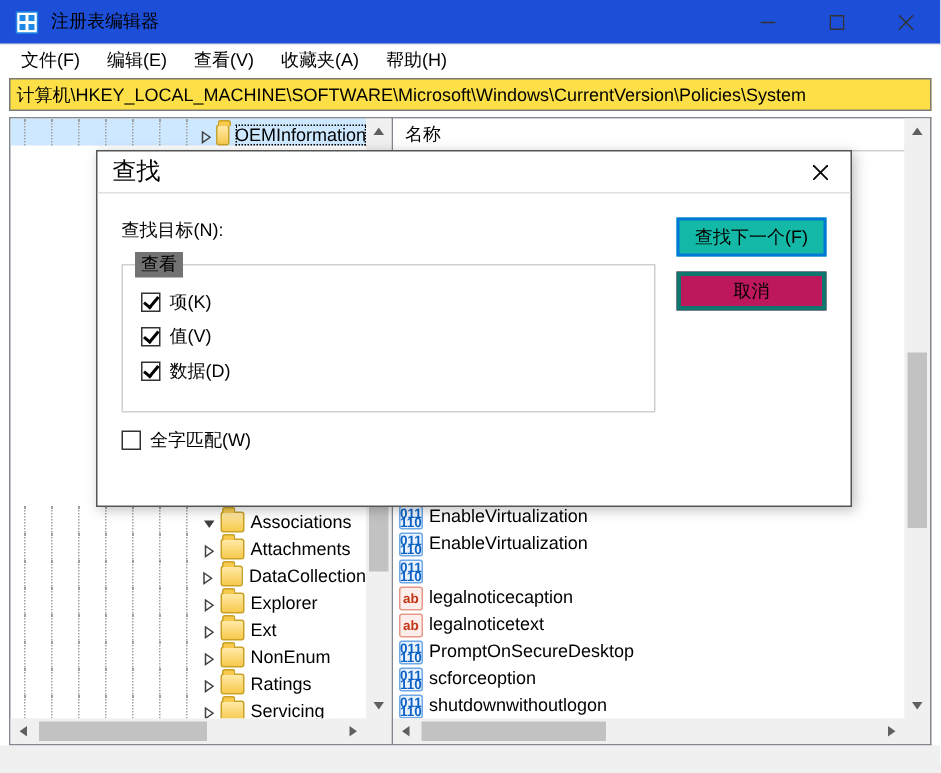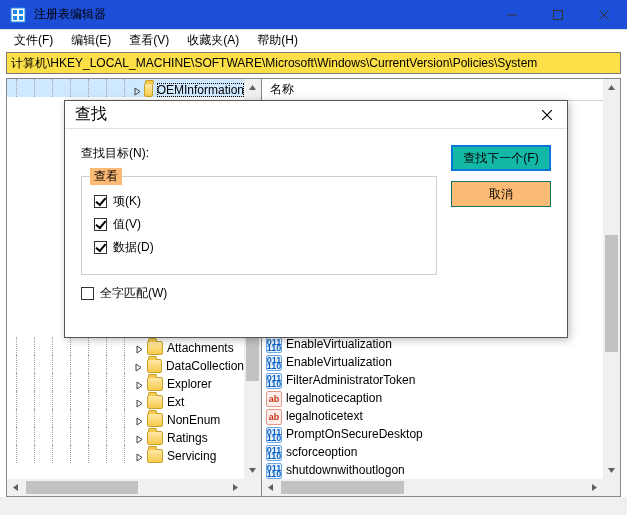--- a/index.html
+++ b/index.html
@@ -62,26 +62,26 @@
   .dialog { position: absolute; left: 64px; top: 100px; width: 504px; height: 238px; background: #fff; border: 1px solid #555; box-shadow: 2px 2px 8px rgba(0,0,0,0.25); z-index: 100; }
   .dialog-titlebar { height: 28px; display: flex; align-items: center; padding-left: 10px; border-bottom: 1px solid #e0e0e0; }
   .dialog-titlebar .title { font-size: 16px; flex: 1; }
   .dialog-close { width: 40px; height: 28px; display: flex; align-items: center; justify-content: center; }
   .dialog-body { padding: 16px 16px 10px 16px; display: flex; gap: 14px; }
   .dialog-left { flex: 1; }
   .find-row { display: flex; align-items: flex-start; margin-bottom: 14px; }
   .find-label { width: 88px; font-size: 12px; }
   .find-input { flex: 1; height: 24px; border: 2px solid #0078d7; padding: 0 6px; font-size: 13px; outline: none; }
   .groupbox { border: 1px solid #cfcfcf; padding: 10px 12px 12px 12px; position: relative; margin-bottom: 10px; }
-  .groupbox .legend { position: absolute; top: -9px; left: 8px; background: #fdba74; padding: 0 4px; font-size: 12px; }
+  .groupbox .legend { position: absolute; top: -9px; left: 8px; background: #737373; padding: 0 4px; font-size: 12px; }
   .chk-row { display: flex; align-items: center; margin: 6px 0; gap: 6px; }
   .chk { width: 13px; height: 13px; border: 1px solid #333; display: inline-flex; align-items: center; justify-content: center; background: #fff; }
   .chk.checked::after { content: ""; width: 8px; height: 4px; border-left: 2px solid #000; border-bottom: 2px solid #000; transform: rotate(-50deg) translate(1px, -1px); }
   .dialog-right { width: 100px; display: flex; flex-direction: column; gap: 10px; }
-  .dlg-btn { height: 26px; border: 1px solid #0f766e; background: #fdba74; display: flex; align-items: center; justify-content: center; font-size: 12px; }
+  .dlg-btn { height: 26px; border: 3px solid #0f766e; background: #be185d; display: flex; align-items: center; justify-content: center; font-size: 12px; }
   .dlg-btn.primary { border: 2px solid #0078d7; background: #14b8a6; }
 
   .label { font-size: 12px; }
   .arrow svg { display: block; }
 </style>
 </head>
 <body>
 
 <div class="titlebar">
   <span class="app-icon">
@@ -153,20 +153,38 @@
             <span class="vl"></span>
             <span class="vl"></span>
             <span class="vl"></span>
             <span class="vl"></span>
             <span class="vl"></span>
             <span class="vl"></span>
             <span class="vl"></span>
           </span>
           <span class="expander">
             <svg width="9" height="9">
+              <polygon points="1,2 8,2 4.5,7" fill="#404040"></polygon>
+            </svg>
+          </span>
+          <span class="folder-icon"></span>
+          <span class="label">Associations</span>
+        </div>
+        <div class="tree-row">
+          <span class="tree-lines">
+            <span class="vl"></span>
+            <span class="vl"></span>
+            <span class="vl"></span>
+            <span class="vl"></span>
+            <span class="vl"></span>
+            <span class="vl"></span>
+            <span class="vl"></span>
+          </span>
+          <span class="expander">
+            <svg width="9" height="9">
               <polygon points="2,1 7,4.5 2,8" fill="none" stroke="#404040"></polygon>
             </svg>
           </span>
           <span class="folder-icon"></span>
           <span class="label">Attachments</span>
         </div>
         <div class="tree-row">
           <span class="tree-lines">
             <span class="vl"></span>
             <span class="vl"></span>
@@ -320,21 +338,20 @@
           <span class="label">EnableVirtualization</span>
         </div>
         <div class="list-row">
           <span class="reg-icon reg-dword" style="white-space: pre; line-height: 6px;">011
 110</span>
           <span class="label">EnableVirtualization</span>
         </div>
         <div class="list-row">
           <span class="reg-icon reg-dword" style="white-space: pre; line-height: 6px;">011
 110</span>
-          <span class="label">FilterAdministratorToken</span>
         </div>
         <div class="list-row">
           <span class="reg-icon reg-sz" style="white-space: pre; line-height: 6px;">ab</span>
           <span class="label">legalnoticecaption</span>
         </div>
         <div class="list-row">
           <span class="reg-icon reg-sz" style="white-space: pre; line-height: 6px;">ab</span>
           <span class="label">legalnoticetext</span>
         </div>
         <div class="list-row">

